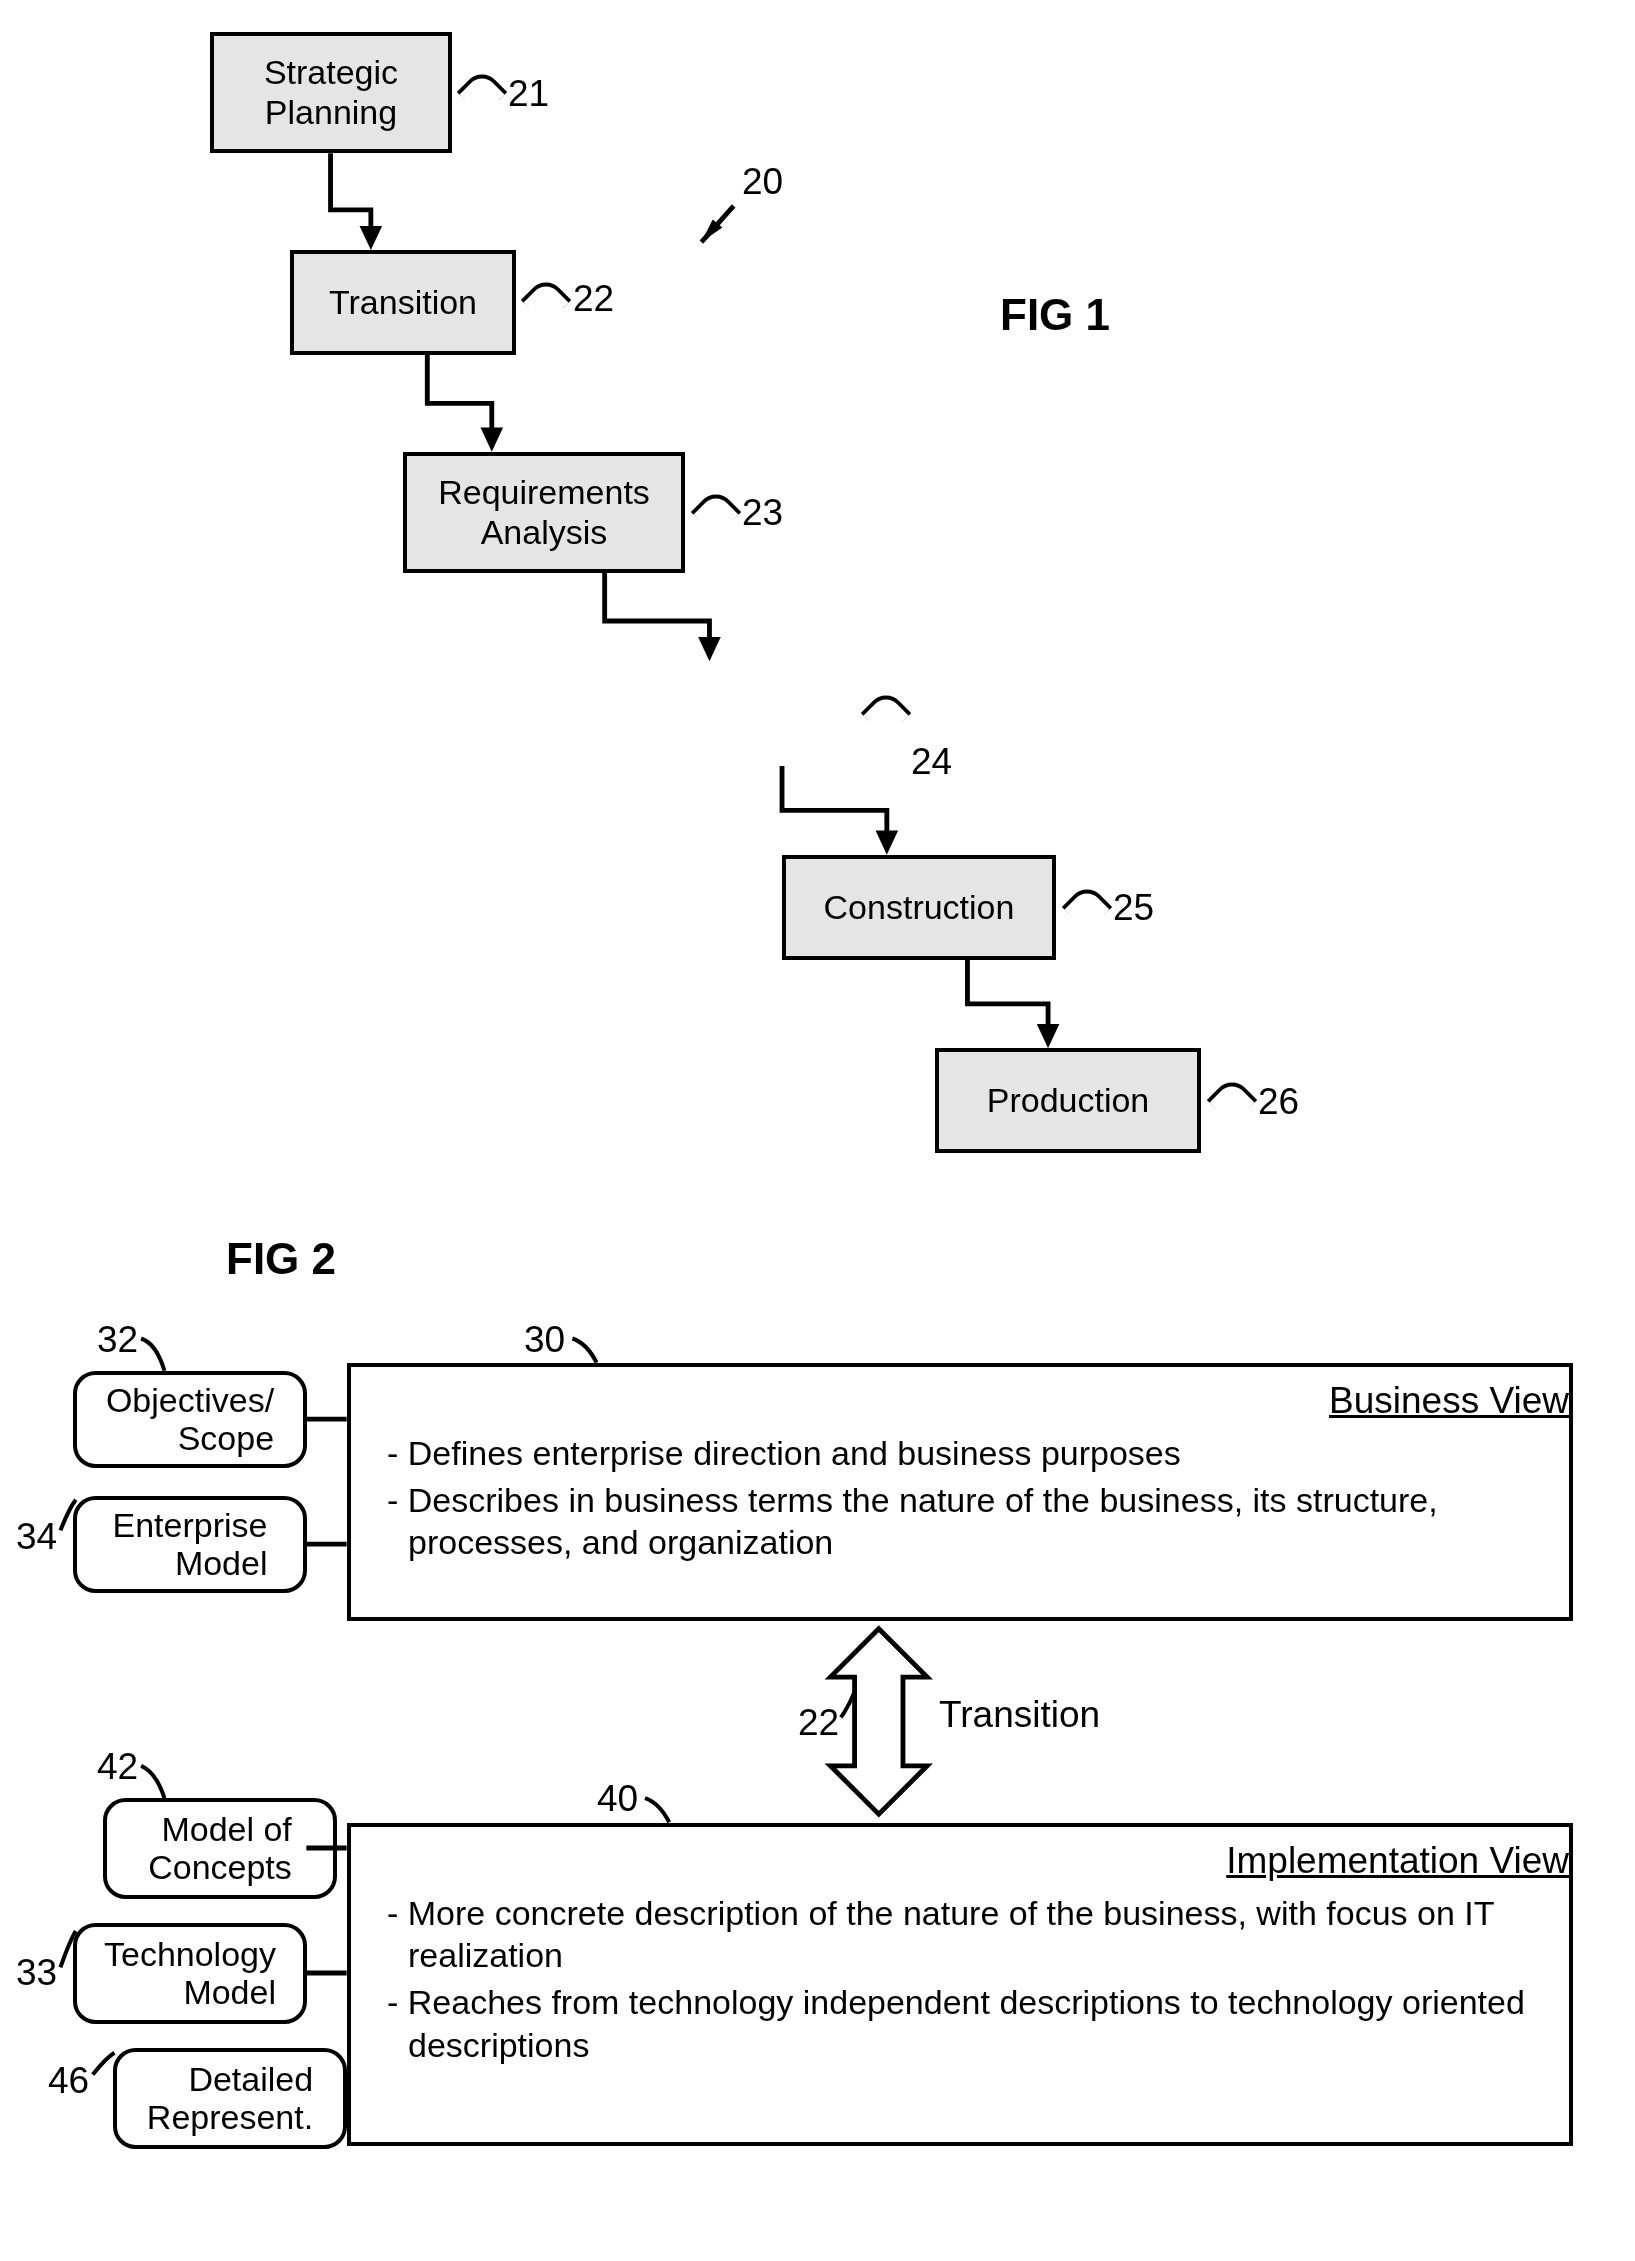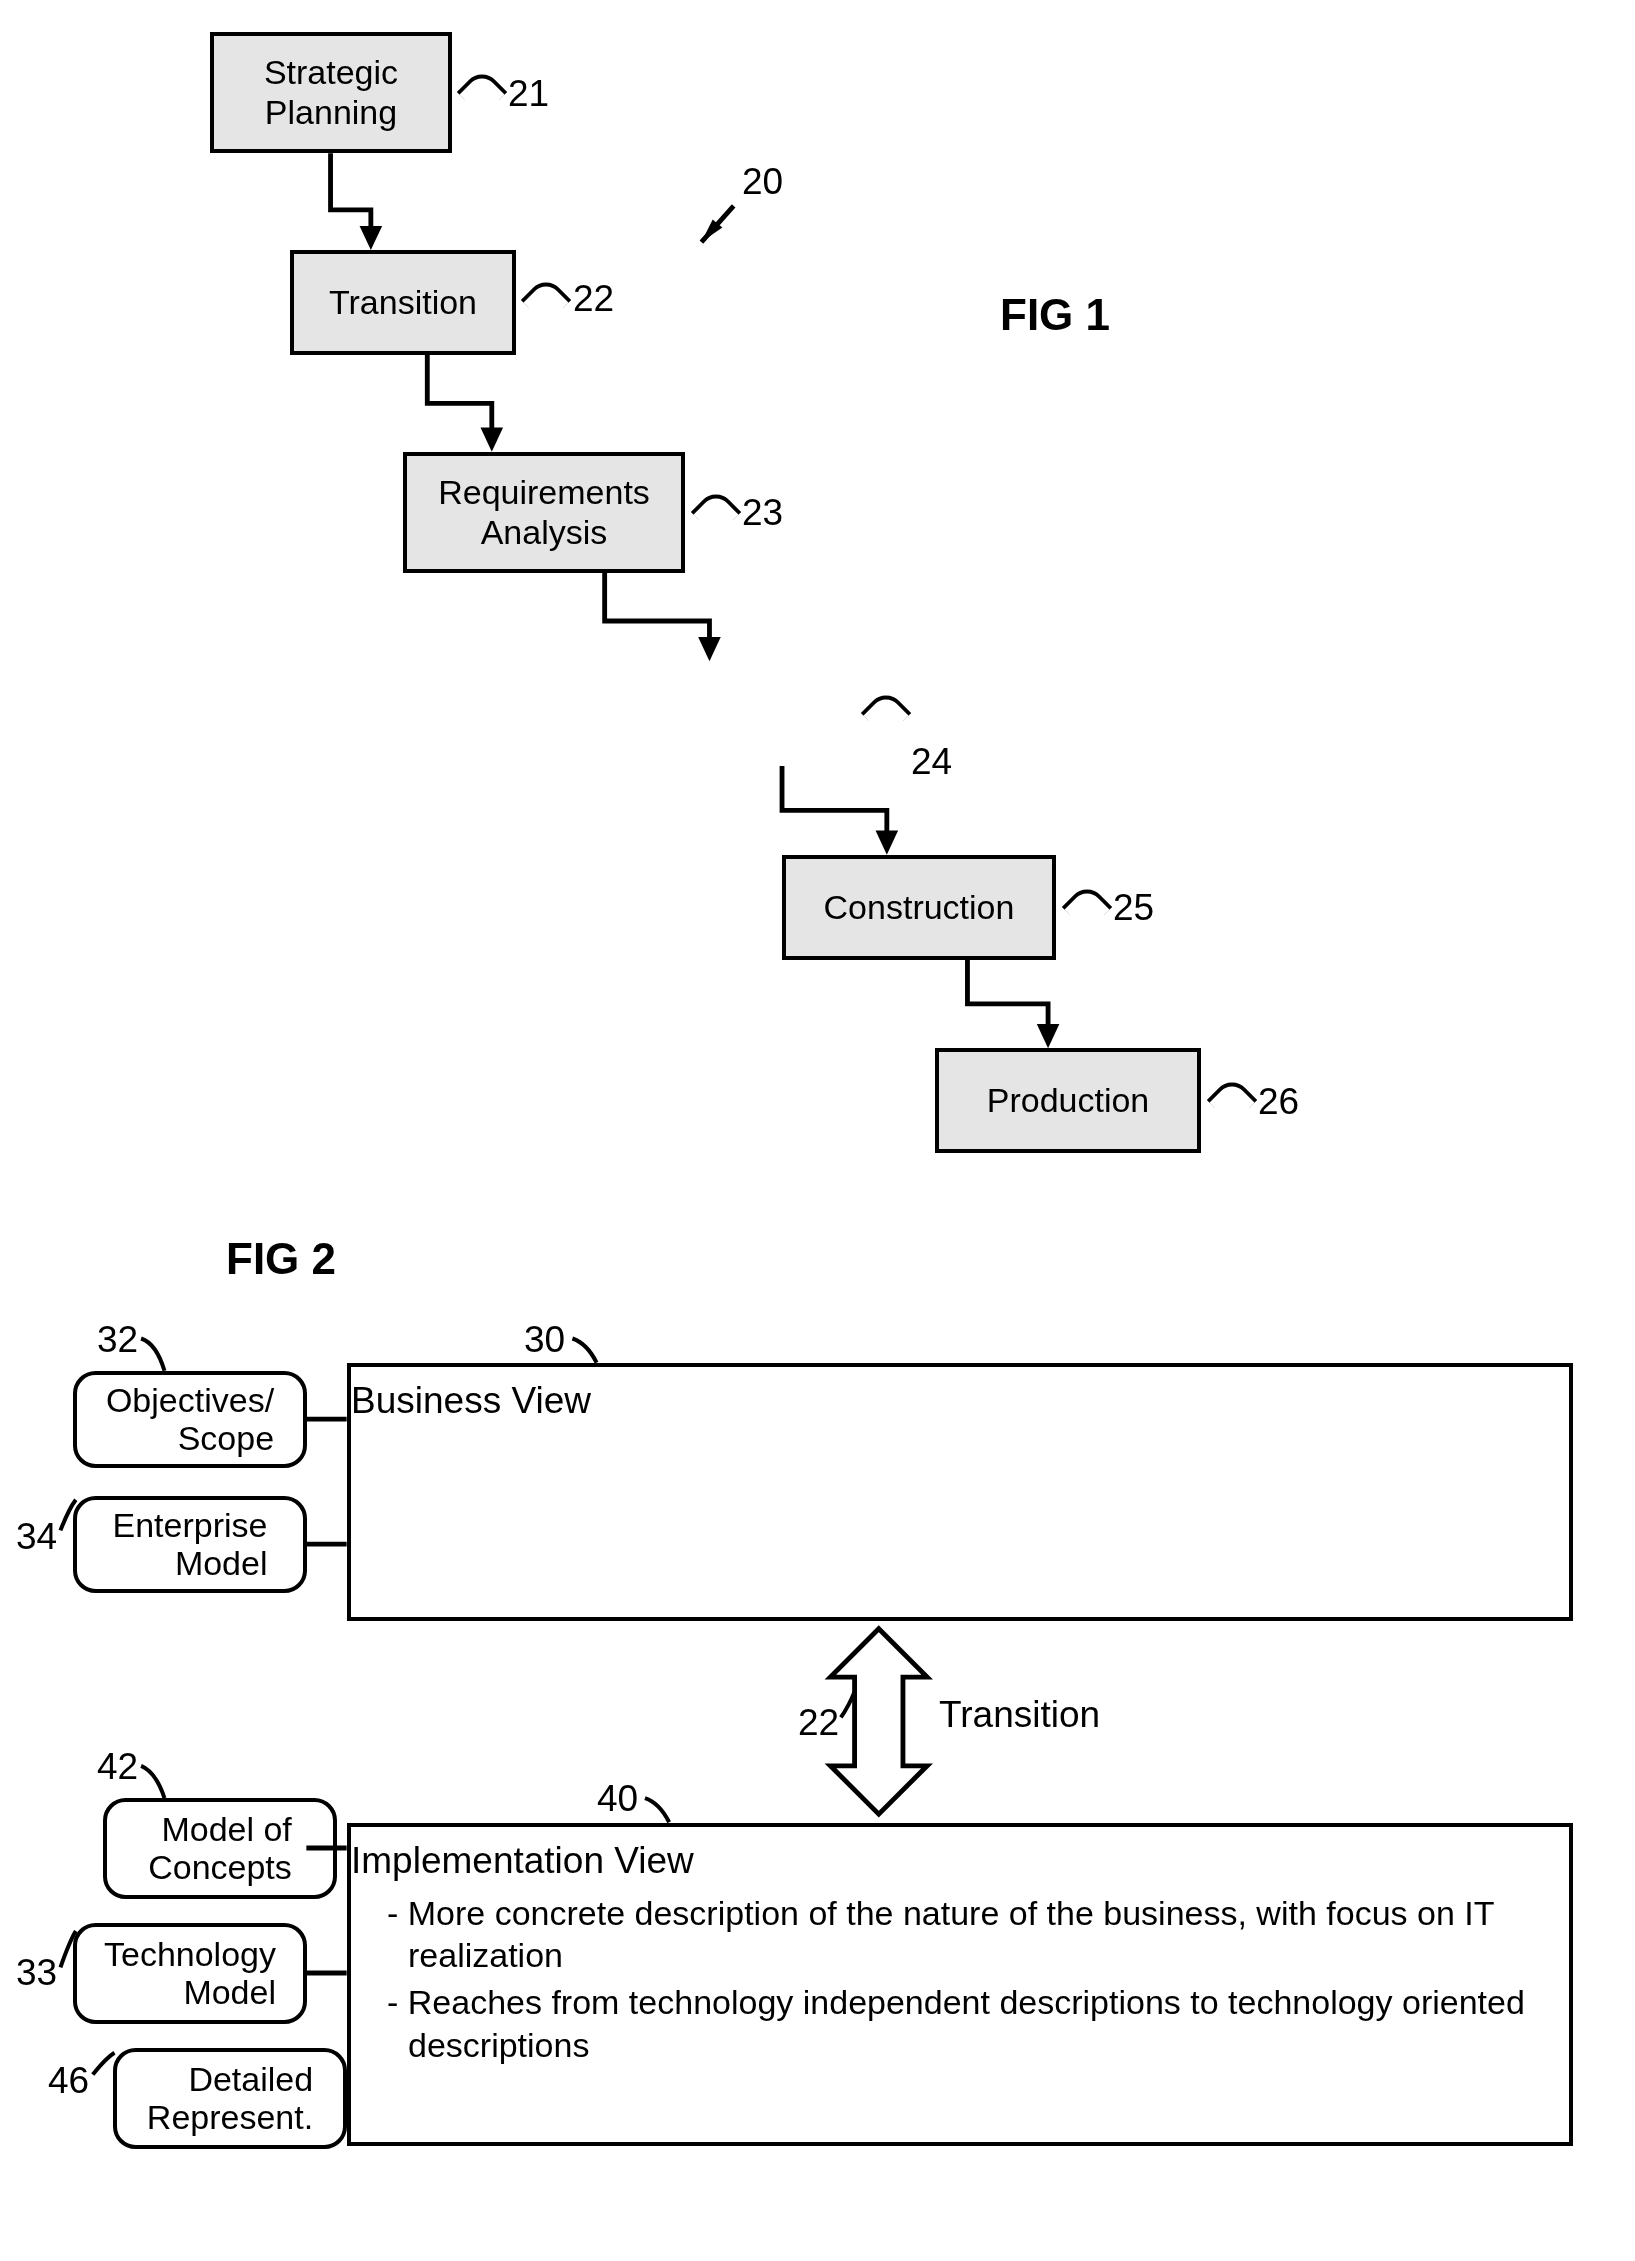--- a/index.html
+++ b/index.html
@@ -60,21 +60,22 @@
     line-height: 1.1;
     background: #fff;
     padding: 3.2px 6.5px;
   }
   .big-box {
     border: 4px solid #000;
     background: #fff;
   }
   .big-title {
     font-size: 37px;
-    text-align: left;
+    text-decoration: underline;
+    text-align: right;
   }
   .big-bullets {
     font-size: 34px;
     line-height: 1.25;
   }
   .bullet-row {
     margin: 4.8px 0;
     text-indent: -21px;
     padding-left: 21px;
   }
@@ -134,20 +135,24 @@
 
       <path d="M1200 1190 L1200 1245 L1300 1245 L1300 1290"></path>
       <polygon points="1300,1300 1286,1270 1314,1270" fill="#000" stroke="none"></polygon>
     </g>
   </svg>
 
   <div class="abs fig-label" style="left:226px; top:1234px;">FIG 2</div>
 
   <div class="abs big-box" style="left:347px; top:1363px; width:1226px; height:258px;">
     <div class="big-title" style="margin:13px 0 9.7px 0;">Business View</div>
+    <div class="big-bullets" style="padding:0 24px 16px 36px;">
+      <div class="bullet-row"><span>- </span><span>Defines enterprise direction and business purposes</span></div>
+      <div class="bullet-row"><span>- </span><span>Describes in business terms the nature of the business, its structure, processes, and organization</span></div>
+    </div>
   </div>
 
   <div class="abs ref-label" style="left:524px; top:1319px;">30</div>
   <svg class="svg-layer" width="1635" height="2261" viewBox="0 0 2028 2804">
     <path d="M710 1660 C725 1665 734 1678 740 1690" stroke="#000" stroke-width="5" fill="none"></path>
   </svg>
 
   <div class="abs rounded-box" style="left:73px; top:1371px; width:234px; height:97px; white-space:pre-line;">Objectives/
 Scope</div>
   <div class="abs ref-label" style="left:97px; top:1319px;">32</div>

